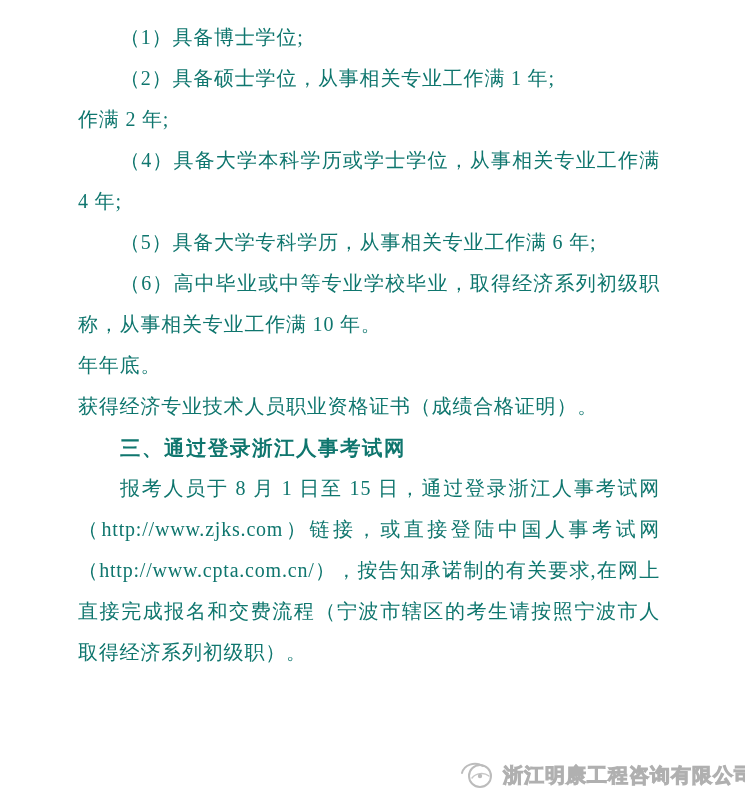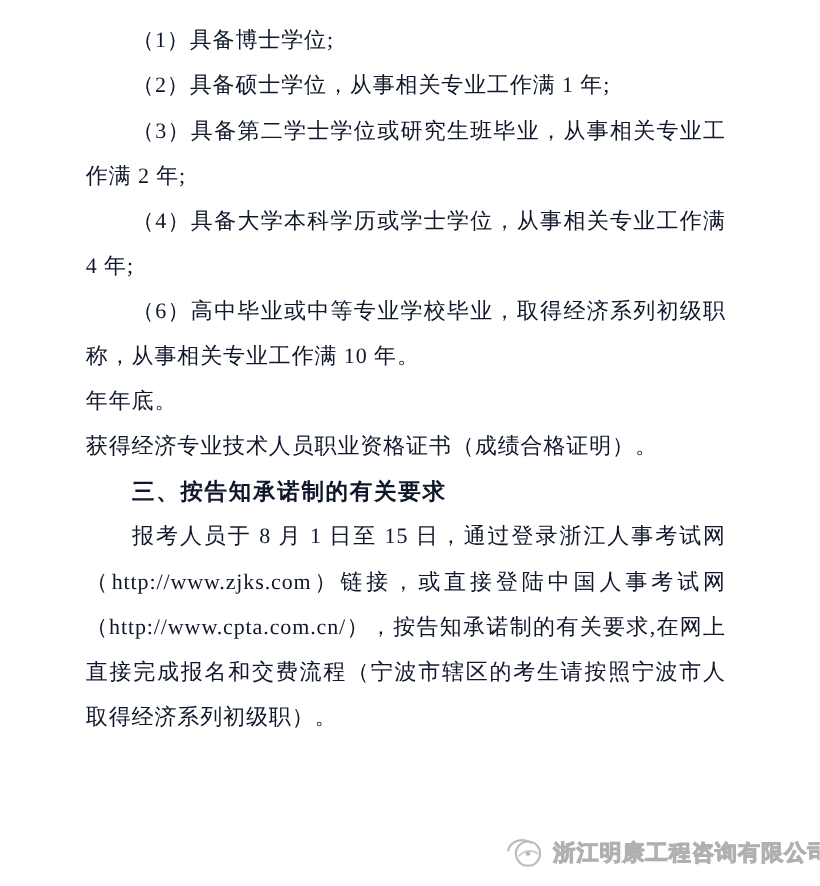--- a/index.html
+++ b/index.html
@@ -17,21 +17,21 @@
   .doc {
     position: absolute;
     left: 78px;
     top: 17px;
     width: 582px;
   }
   .ln {
     height: 41px;
     line-height: 41px;
     font-size: 20px;
-    color: #0f172a;
+    color: #0f766e;
     letter-spacing: 0.8px;
     overflow: hidden;
     white-space: normal;
   }
   .ind {
     text-indent: 42px;
   }
   .fill {
     text-align: justify;
     text-align-last: justify;
@@ -64,29 +64,29 @@
   .wm-logo svg {
     display: block;
   }
 </style>
 </head>
 <body>
 
 <div class="doc">
   <div class="ln ind">（1）具备博士学位;</div>
   <div class="ln ind">（2）具备硕士学位，从事相关专业工作满 1 年;</div>
-  <div class="ln ind fill">（3）具备第二学士学位或研究生班毕业，从事相关专业工</div>
   <div class="ln">作满 2 年;</div>
   <div class="ln ind fill">（4）具备大学本科学历或学士学位，从事相关专业工作满</div>
   <div class="ln">4 年;</div>
+  <div class="ln ind">（5）具备大学专科学历，从事相关专业工作满 6 年;</div>
   <div class="ln ind fill">（6）高中毕业或中等专业学校毕业，取得经济系列初级职</div>
   <div class="ln">称，从事相关专业工作满 10 年。</div>
   <div class="ln">年年底。</div>
   <div class="ln">获得经济专业技术人员职业资格证书（成绩合格证明）。</div>
-  <div class="ln ind heading">三、按告知承诺制的有关要求</div>
+  <div class="ln ind heading">三、通过登录浙江人事考试网</div>
   <div class="ln ind fill">报考人员于 8 月 1 日至 15 日，通过登录浙江人事考试网</div>
   <div class="ln fill">（http://www.zjks.com）链接，或直接登陆中国人事考试网</div>
   <div class="ln fill">（http://www.cpta.com.cn/），按告知承诺制的有关要求,在网上</div>
   <div class="ln fill">直接完成报名和交费流程（宁波市辖区的考生请按照宁波市人事</div>
   <div class="ln">取得经济系列初级职）。</div>
 </div>
 
 <div class="watermark">
   <span class="wm-logo">
     <svg width="38" height="32" viewBox="0 0 38 32">

